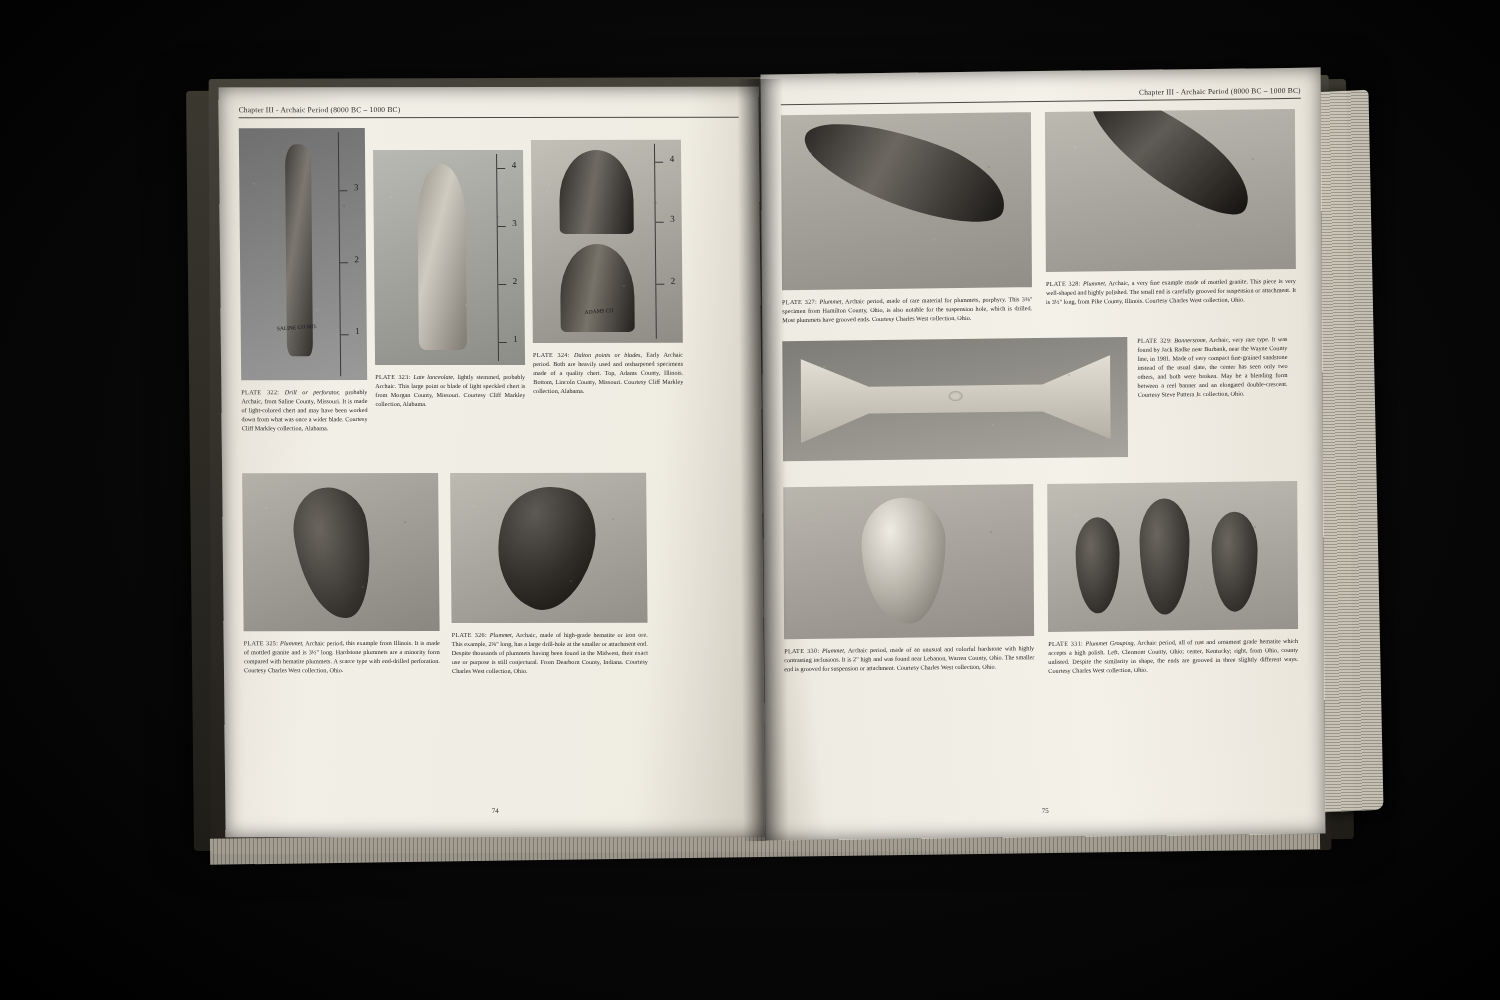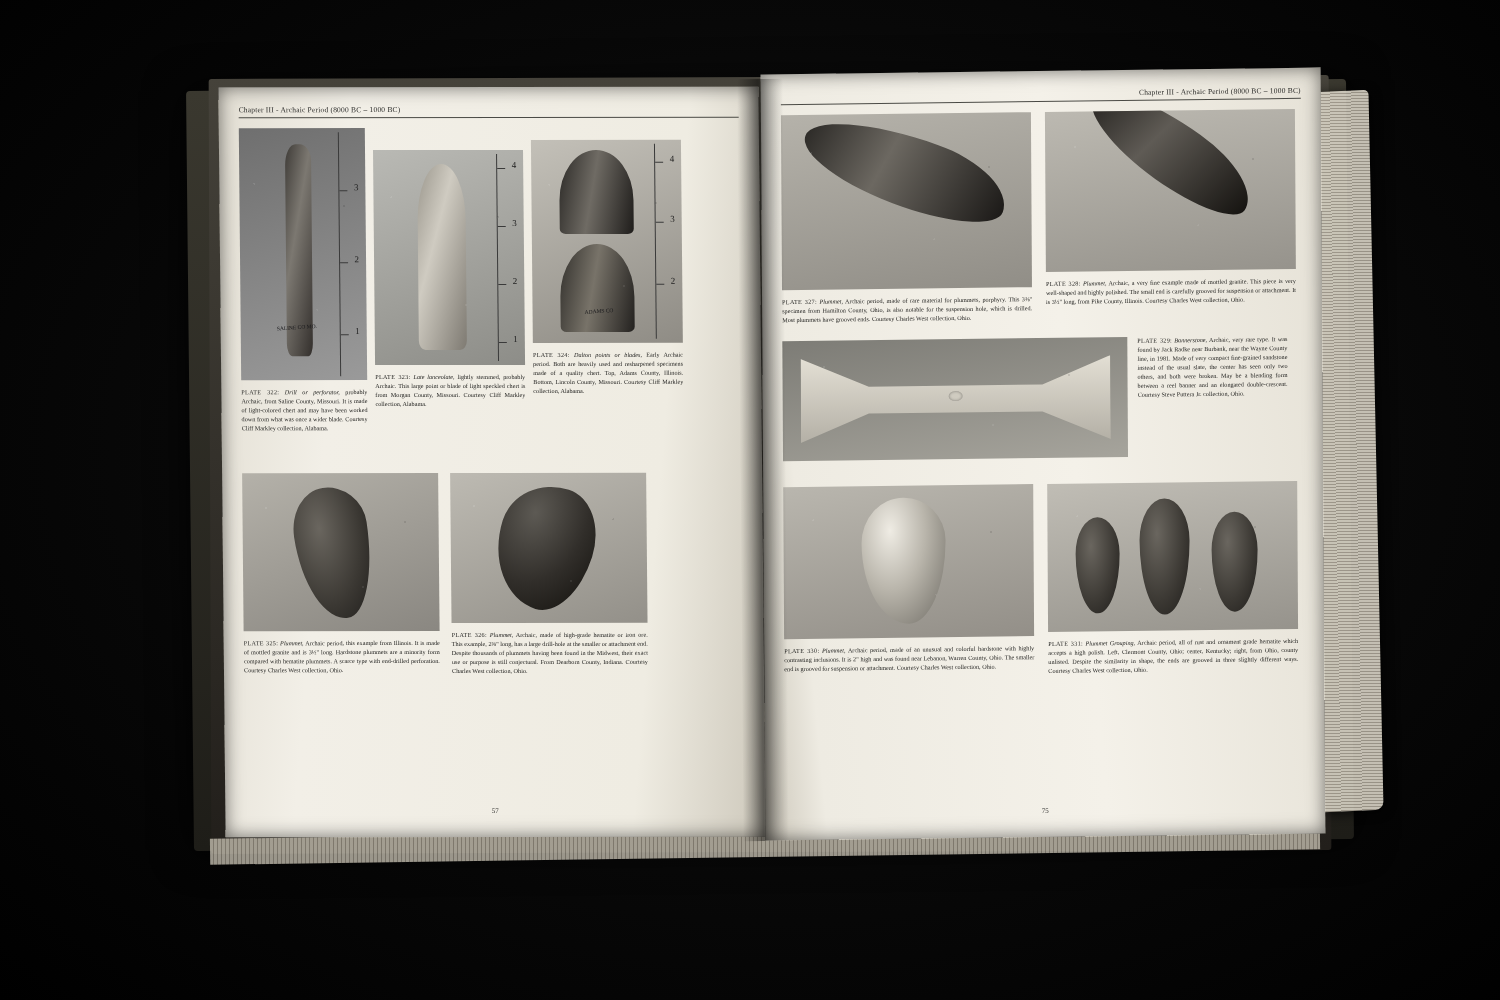--- a/index.html
+++ b/index.html
@@ -339,21 +339,21 @@
               <div class="dust"></div>
             </div>
             <div class="cap" style="margin-top:8px;">
               <span class="lbl">PLATE 326:</span>
               <span class="it">Plummet,</span>
               <span>Archaic, made of high-grade hematite or iron ore. This example, 2⅜" long, has a large drill-hole at the smaller or attachment end. Despite thousands of plummets having been found in the Midwest, their exact use or purpose is still conjectural. From Dearborn County, Indiana. Courtesy Charles West collection, Ohio.</span>
             </div>
           </div>
         </div>
 
-        <div class="pagenum">57</div>
+        <div class="pagenum">74</div>
       </div>
     </div>
 
     <div class="page page-right">
       <div class="page-inner">
 
         <div class="runhead right">Chapter III - Archaic Period (8000 BC – 1000 BC)</div>
 
         <div class="two-col">
           <div class="col" style="width:250px;">

